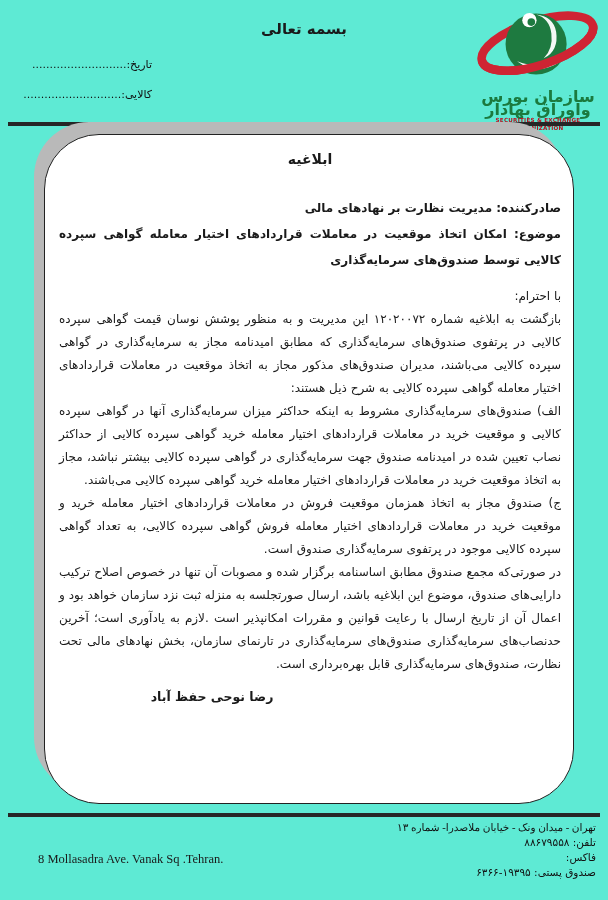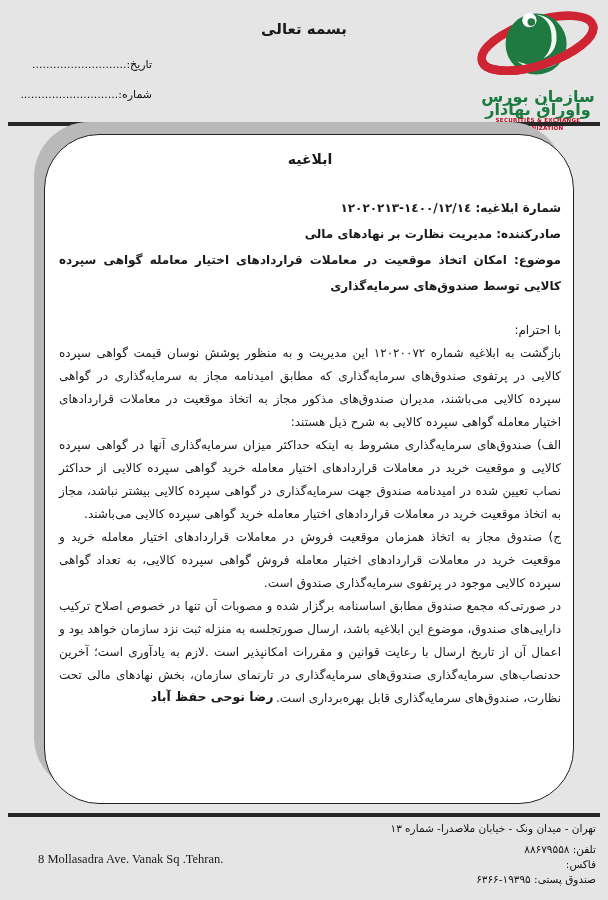--- a/index.html
+++ b/index.html
@@ -1,17 +1,17 @@
 <!DOCTYPE html>
 <html lang="fa"><head>
 <meta charset="utf-8">
 <style>
   html,body{margin:0;padding:0;background:#ffffff;}
   .page{
-    position:relative;width:608px;height:900px;background:#e5e5e5;overflow:hidden;
+    position:relative;width:608px;height:900px;background:#5eead4;overflow:hidden;
     font-family:"DejaVu Sans",sans-serif;color:#1a1a1a;
   }
   
   .bismillah{
     position:absolute;top:20px;left:0;width:608px;text-align:center;
     font-size:15px;font-weight:bold;direction:rtl;
   }
   .dateline{
     position:absolute;top:50px;left:12px;width:140px;direction:rtl;text-align:right;
     font-size:11px;line-height:30px;color:#111;
@@ -25,52 +25,52 @@
     position:absolute;top:134px;left:44px;width:530px;height:670px;box-sizing:border-box;
     border:1.6px solid #222;border-radius:55px;background:#fff;
     box-shadow:-10px -12px 0 #b9b9b9;
     padding:14px 12px 17px 14px;direction:rtl;
   }
   .letter-title{text-align:center;font-weight:bold;font-size:14px;margin-top:2px;}
   .meta{margin-top:28px;font-weight:bold;font-size:12px;line-height:26px;text-align:justify;}
   .meta-line{white-space:nowrap;}
   .meta-subject{white-space:normal;}
   .num{direction:ltr;unicode-bidi:embed;}
-  .body-text{margin-top:20px;font-size:12px;line-height:23px;text-align:justify;}
+  .body-text{margin-top:12px;font-size:12px;line-height:23px;text-align:justify;}
   .body-text p{margin:0;}
   .salutation{margin-bottom:1px;}
   .signature{
     position:absolute;top:548px;left:42px;width:250px;text-align:center;
     font-weight:bold;font-size:12.5px;line-height:27px;direction:rtl;
   }
   
   .footer-rule{position:absolute;top:813px;left:8px;width:592px;height:4px;background:#262626;}
   .footer-fa{
     position:absolute;top:821px;right:12px;width:300px;direction:rtl;text-align:right;
     font-size:10.5px;line-height:14px;color:#111;
   }
-  .footer-fa .f-address{margin-bottom:7px;}
+  .footer-fa .f-address{font-family:Liberation Serif, serif;}
   .footer-fa .f-phone{margin-bottom:1px;}
   .footer-fa .f-fax{margin-bottom:1px;}
   .footer-en{
     position:absolute;top:852px;left:38px;
     font-family:"Liberation Serif",serif;font-size:12.5px;color:#1a1a1a;
   }
   .watermark{position:absolute;right:0;bottom:0;width:100px;height:68px;}
 </style>
 </head>
 <body>
 
 <div class="page">
 
   <div class="bismillah">بسمه تعالی</div>
 
   <div class="dateline">
     <div>تاریخ:...........................</div>
-    <div>شماره:............................</div>
+    <div>کالایی:............................</div>
   </div>
 
   <div class="logo-block">
     <span>
       <svg width="126" height="86" viewBox="0 0 132 90" aria-hidden="true">
         <g transform="rotate(-18 66 45)">
           <ellipse cx="66" cy="43" rx="61" ry="23" fill="none" stroke="#cf2433" stroke-width="9"></ellipse>
         </g>
         <circle cx="64" cy="44" r="32" fill="#1e7a40"></circle>
         <path d="M44 62 q22 16 46 0 q-22 9 -46 0 z" fill="#ffffff"></path>
@@ -85,24 +85,20 @@
     <div class="org-fa">سازمان بورس واوراق بهادار</div>
     <div class="org-en">SECURITIES &amp; EXCHANGE ORGANIZATION</div>
   </div>
 
   <div class="header-rule"></div>
 
   <div class="letter-box">
     <div class="letter-title">ابلاغیه</div>
 
     <div class="meta">
-      <div class="meta-line">
-        <span>شمارة ابلاغیه:</span>
-        <span class="num" dir="ltr">١٤٠٠/١٢/١٤-١٢٠٢٠٢١٣</span>
-      </div>
       <div class="meta-line">صادرکننده: مدیریت نظارت بر نهادهای مالی</div>
       <div class="meta-line meta-subject">موضوع: امکان اتخاذ موقعیت در معاملات قراردادهای اختیار معامله گواهی سپرده کالایی توسط  صندوق‌های سرمایه‌گذاری</div>
     </div>
 
     <div class="body-text">
       <p class="salutation">با احترام:</p>
       <p>بازگشت به ابلاغیه شماره ١٢٠٢٠٠٧٢ این مدیریت و به منظور پوشش نوسان قیمت گواهی سپرده کالایی در پرتفوی صندوق‌های سرمایه‌گذاری که مطابق امیدنامه مجاز به سرمایه‌گذاری در گواهی سپرده کالایی می‌باشند، مدیران صندوق‌های مذکور مجاز به اتخاذ موقعیت در معاملات قراردادهای اختیار معامله گواهی سپرده کالایی به شرح ذیل هستند:</p>
       <p>الف) صندوق‌های سرمایه‌گذاری مشروط به اینکه حداکثر میزان سرمایه‌گذاری آنها در گواهی سپرده کالایی و موقعیت خرید در معاملات قراردادهای اختیار معامله خرید گواهی سپرده کالایی از حداکثر نصاب تعیین شده در امیدنامه صندوق جهت سرمایه‌گذاری در گواهی سپرده کالایی بیشتر نباشد، مجاز به اتخاذ موقعیت خرید در معاملات قراردادهای اختیار معامله خرید گواهی سپرده کالایی می‌باشند.</p>
       <p>ج) صندوق مجاز به اتخاذ همزمان موقعیت فروش در معاملات قراردادهای اختیار معامله خرید و موقعیت خرید در معاملات قراردادهای اختیار معامله فروش گواهی سپرده کالایی، به تعداد گواهی سپرده کالایی موجود در پرتفوی سرمایه‌گذاری صندوق است.</p>
       <p>در صورتی‌که مجمع صندوق مطابق اساسنامه برگزار شده و مصوبات آن تنها در خصوص اصلاح ترکیب دارایی‌های صندوق، موضوع این ابلاغیه باشد، ارسال صورتجلسه به منزله ثبت نزد سازمان خواهد بود و اعمال آن از تاریخ ارسال با رعایت قوانین و مقررات امکانپذیر است .لازم به یادآوری است؛ آخرین حدنصاب‌های سرمایه‌گذاری صندوق‌های سرمایه‌گذاری در تارنمای سازمان، بخش نهادهای مالی تحت نظارت، صندوق‌های سرمایه‌گذاری قابل بهره‌برداری است.</p>

